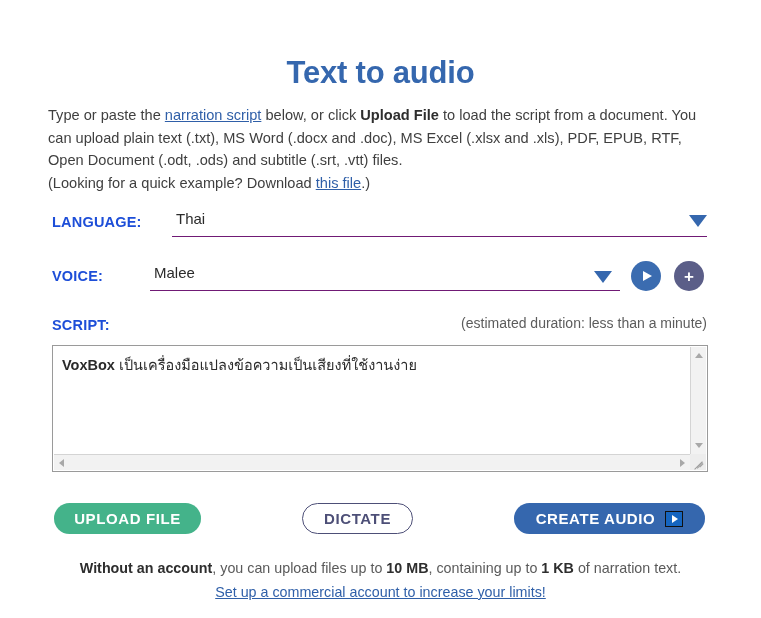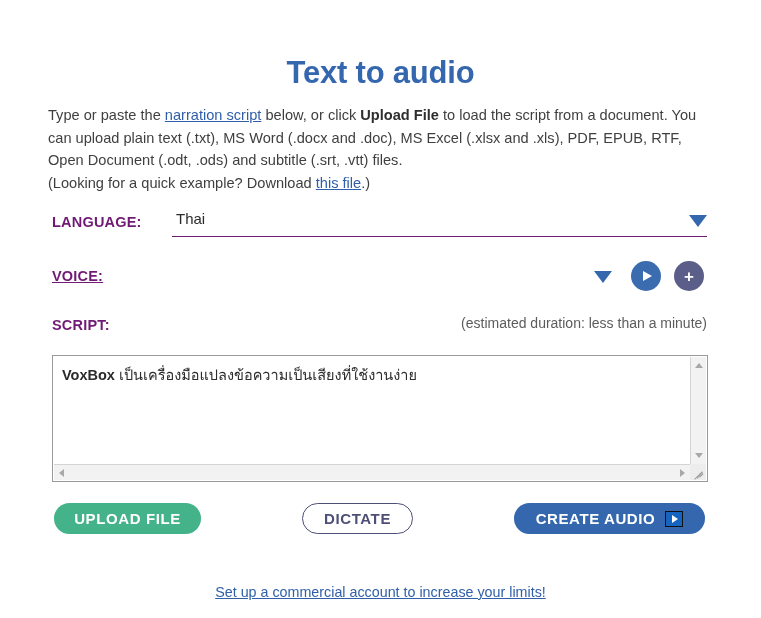--- a/index.html
+++ b/index.html
@@ -52,25 +52,25 @@
     text-decoration: underline;
   }
   .intro b { font-weight: bold; color: #2e2e2e; }
   .intro .sub-line { display: block; }
 
   
   .field-label {
     position: absolute;
     font-size: 14.5px;
     font-weight: bold;
-    color: #701a75;
+    color: #1d4ed8;
     letter-spacing: 0.2px;
   }
   .lang-label { top: 214px; left: 52px; }
-  .voice-label { top: 268px; left: 52px; text-decoration: underline; }
+  .voice-label { top: 268px; left: 52px; }
   .script-label { top: 317px; left: 52px; }
 
   .select-wrap {
     position: absolute;
     border-bottom: 1px solid #701a75;
     height: 27px;
   }
   .select-wrap .value {
     position: absolute;
     left: 4px;
@@ -125,21 +125,21 @@
     position: absolute;
     top: 315px;
     right: 54px;
     font-size: 14px;
     color: #5c5c5c;
   }
 
   
   #script-box {
     position: absolute;
-    top: 355px;
+    top: 345px;
     left: 52px;
     width: 656px;
     height: 127px;
     border: 1px solid #9a9a9a;
     background: #ffffff;
     box-sizing: border-box;
   }
   #script-text {
     position: absolute;
     top: 9px;
@@ -284,20 +284,23 @@
     <span class="sub-line"><span>(Looking for a quick example? Download </span><a class="lnk" href="#">this file</a><span>.)</span></span>
   </div>
 
   <div class="field-label lang-label">LANGUAGE:</div>
   <div class="select-wrap" id="lang-select">
     <span class="value">Thai</span>
   </div>
   <div class="caret" id="lang-caret"></div>
 
   <div class="field-label voice-label">VOICE:</div>
+  <div class="select-wrap" id="voice-select">
+    <span class="value">Malee</span>
+  </div>
   <div class="caret" id="voice-caret"></div>
 
   <button class="round-btn" id="preview-btn">
     <span class="tri-white"></span>
   </button>
   <button class="round-btn" id="add-voice-btn">
     <span class="plus-white">+</span>
   </button>
 
   <div class="field-label script-label">SCRIPT:</div>
@@ -323,17 +326,20 @@
 
   <button class="pill" id="upload-btn">UPLOAD FILE</button>
   <button class="pill" id="create-btn">
     <span>CREATE AUDIO</span>
     <span class="mini-play">
         <span></span>
       </span>
   </button>
   <button class="pill" id="dictate-btn">DICTATE</button>
 
+  <div class="footer-note">
+    <b>Without an account</b><span>, you can upload files up to </span><b>10 MB</b><span>, containing up to </span><b>1 KB</b><span> of narration text.</span>
+  </div>
   <div class="footer-link">
     <a href="#">Set up a commercial account to increase your limits!</a>
   </div>
 
 </div>
 
 </body></html>

